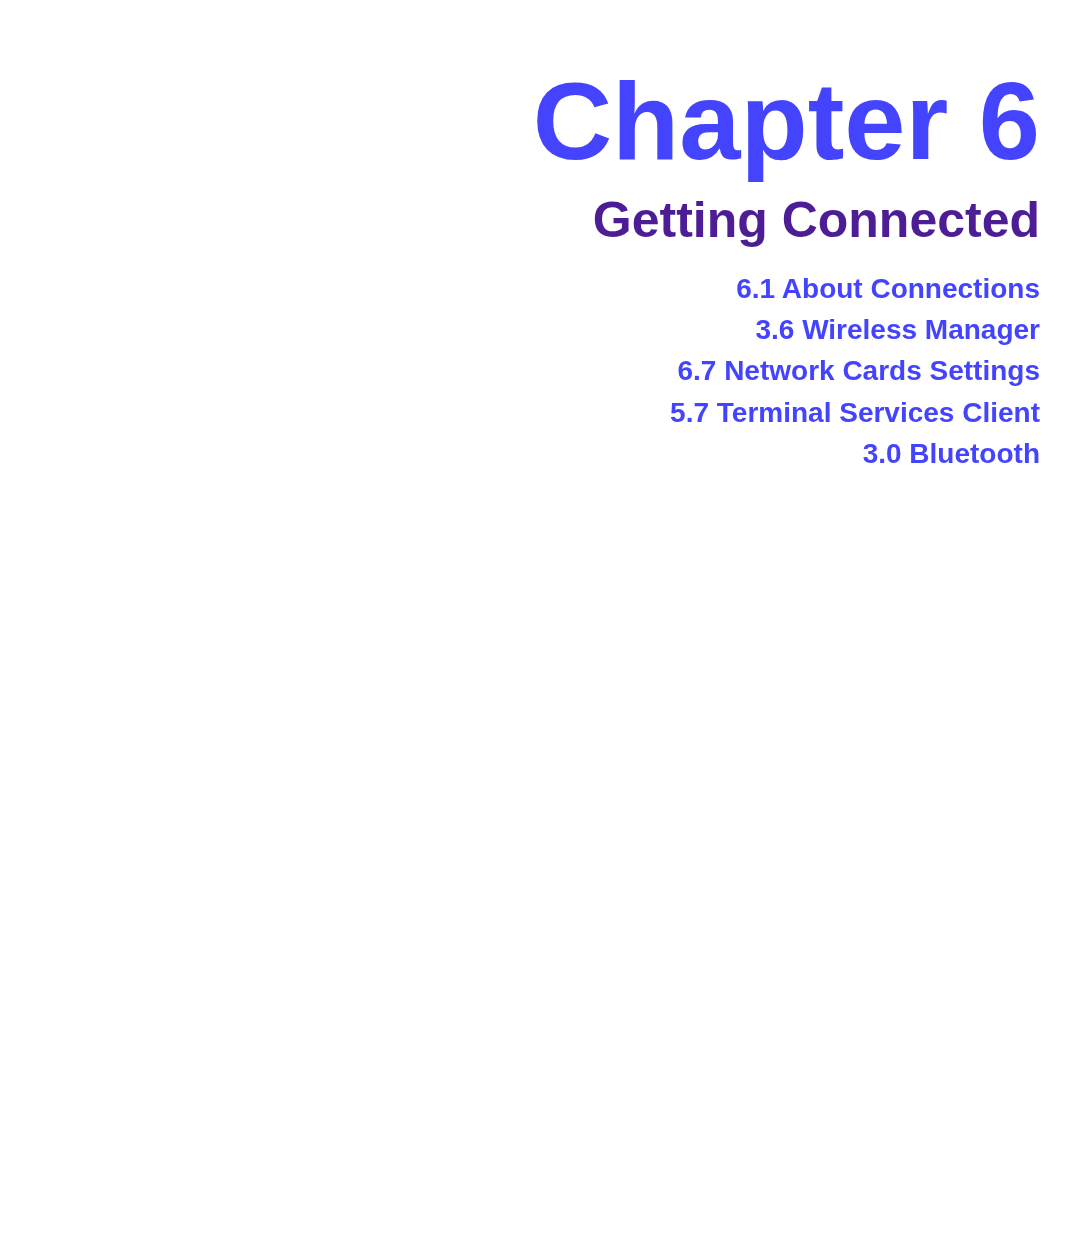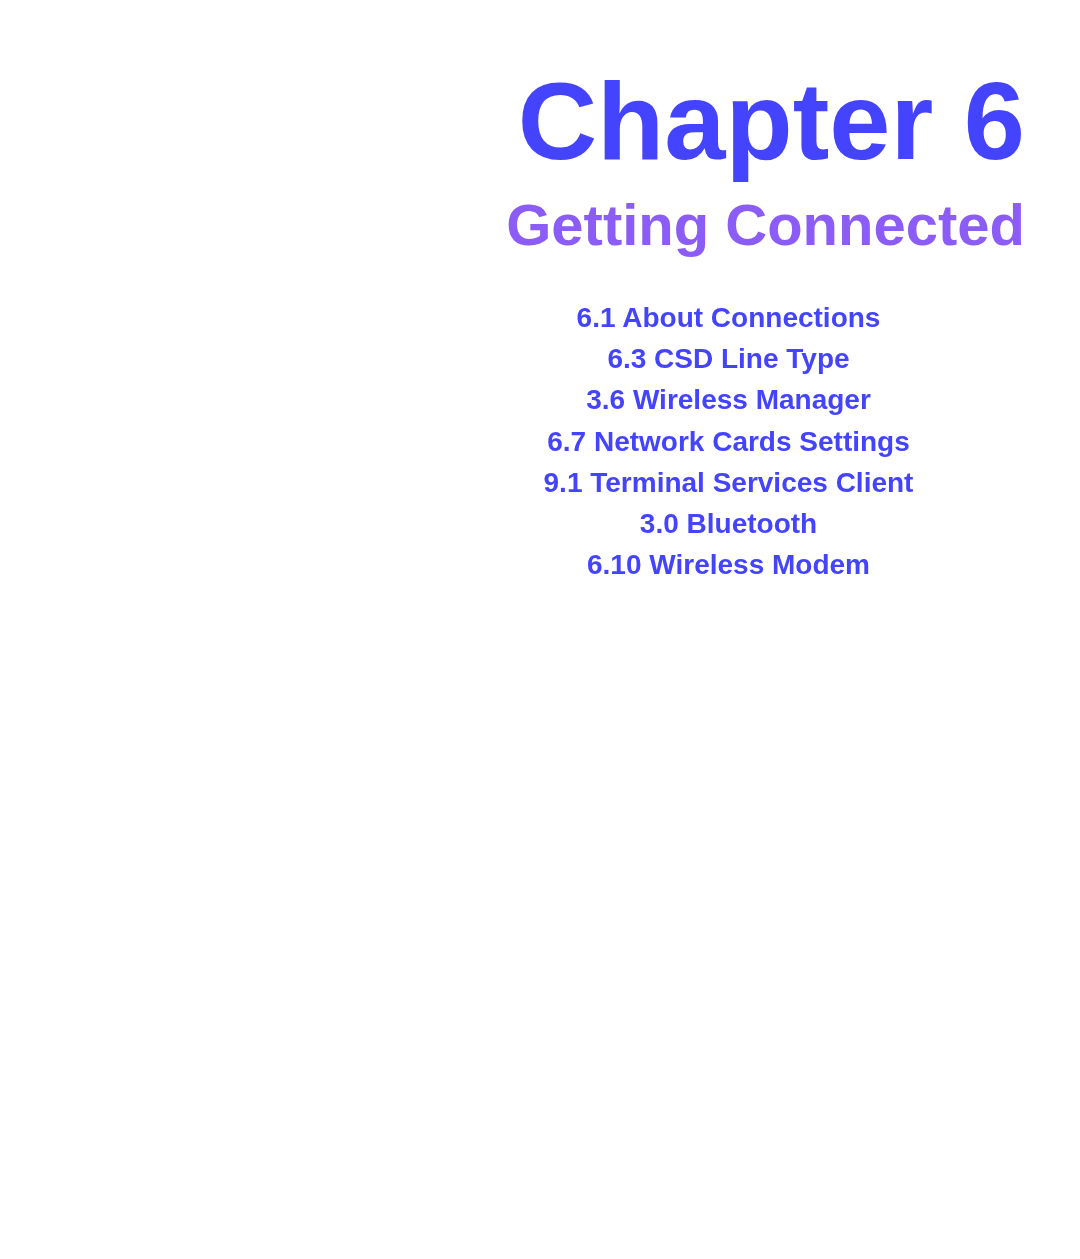--- a/index.html
+++ b/index.html
@@ -22,56 +22,55 @@
       height: 100%;
       display: flex;
       flex-direction: column;
       align-items: flex-end;
       position: relative;
     }
 
     .content-area {
       width: 60%;
       padding-top: 60px;
-      padding-right: 55px;
+      padding-right: 40px;
       text-align: right;
       position: relative;
       z-index: 2;
     }
 
     .chapter-title {
       font-size: 110px;
       font-weight: 900;
       color: #4444ff;
       line-height: 1.1;
       margin-bottom: 10px;
       font-family: Arial, sans-serif;
     }
 
     .subtitle {
-      font-size: 58px;
+      font-size: 50px;
       font-weight: 800;
-      color: #8b5cf6;
-      margin-bottom: 40px;
+      color: #4c1d95;
+      margin-bottom: 20px;
       font-family: Arial, sans-serif;
     }
 
     .toc-list {
       display: flex;
       flex-direction: column;
       gap: 2px;
     }
 
     .toc-item {
       font-size: 28px;
       font-weight: 800;
       color: #4444ff;
       line-height: 1.4;
       font-family: Arial, sans-serif;
-      text-align: center;
     }
 
     
     .lines-container {
       position: absolute;
       bottom: 0;
       left: 0;
       width: 100%;
       height: 580px;
       overflow: hidden;
@@ -88,26 +87,24 @@
 <div class="page-container">
 
   <div class="content-area">
 
     <h1 class="chapter-title">Chapter 6</h1>
 
     <h2 class="subtitle">Getting Connected</h2>
 
     <div class="toc-list">
     <div class="toc-item">6.1 About Connections</div>
-        <div class="toc-item">6.3 CSD Line Type</div>
         <div class="toc-item">3.6 Wireless Manager</div>
         <div class="toc-item">6.7 Network Cards Settings</div>
-        <div class="toc-item">9.1 Terminal Services Client</div>
+        <div class="toc-item">5.7 Terminal Services Client</div>
         <div class="toc-item">3.0 Bluetooth</div>
-        <div class="toc-item">6.10 Wireless Modem</div>
       </div>
 
   </div>
 
   <div class="lines-container">
     <svg class="lines-svg" viewBox="0 0 1080 580" preserveAspectRatio="none">
       <defs>
         <linearGradient id="lineGrad" x1="0%" y1="0%" x2="100%" y2="0%">
           <stop offset="0%" style="stop-color:rgb(255,255,255);stop-opacity:0"></stop>
           <stop offset="15%" style="stop-color:rgb(200,205,255);stop-opacity:0.3"></stop>

